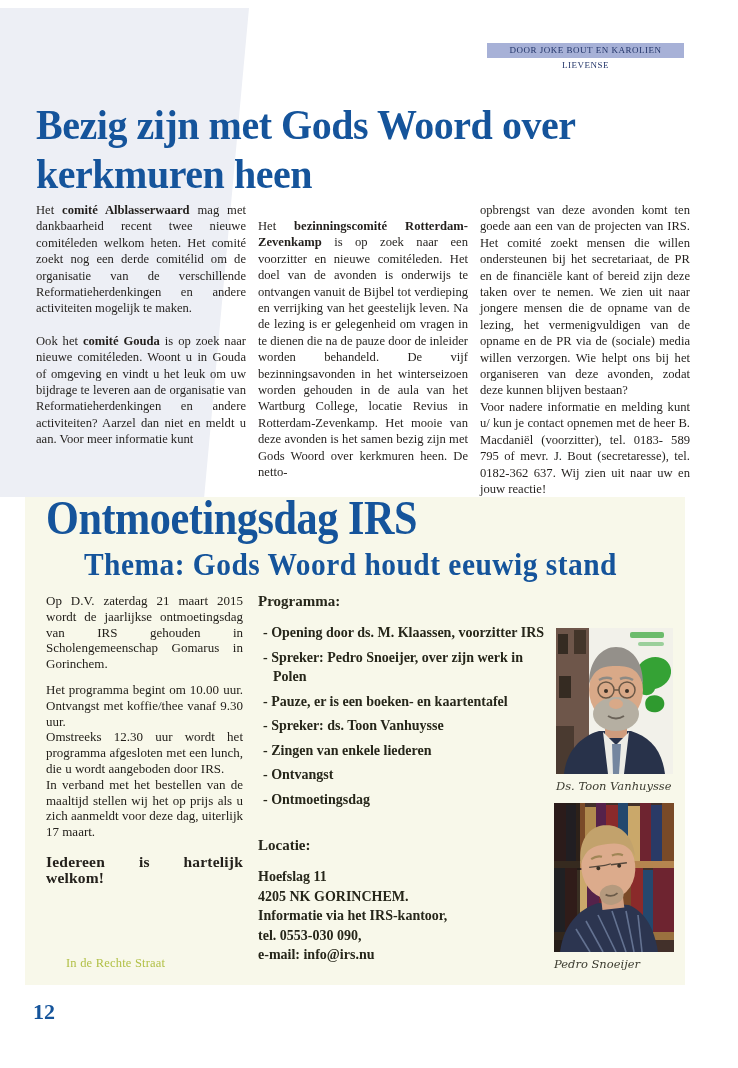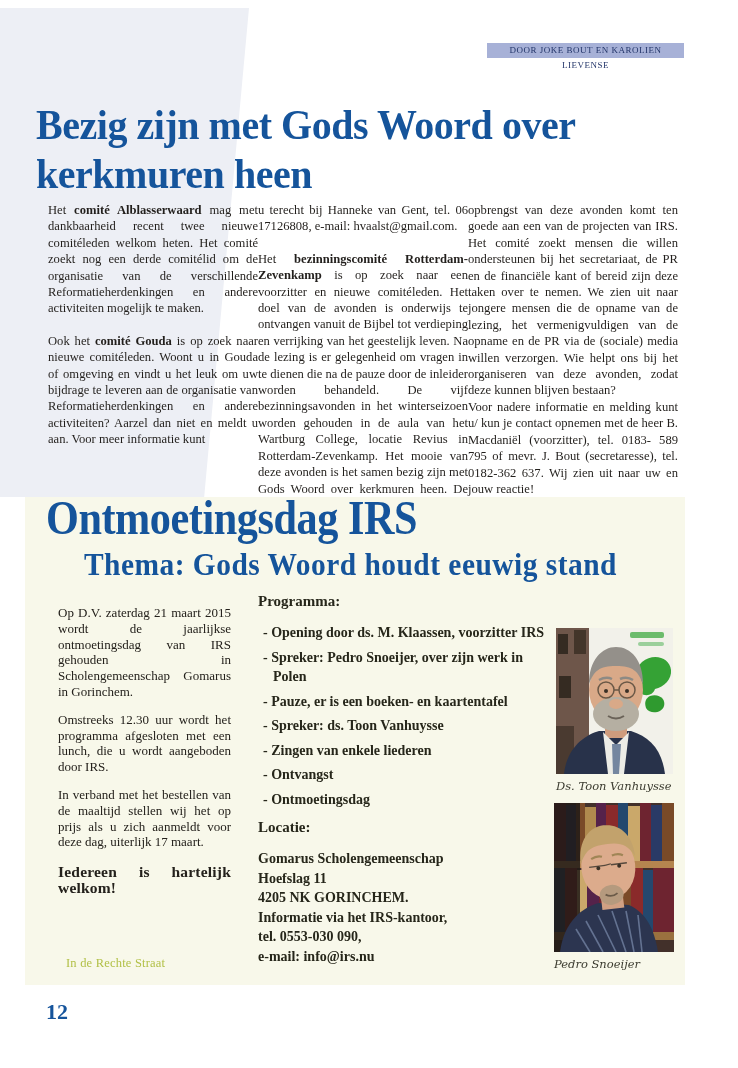--- a/index.html
+++ b/index.html
@@ -21,21 +21,21 @@
   }
   
   .article-title {
     position:absolute; left:36px; top:100px; width:700px; margin:0;
     font-size:43px; line-height:49px; font-weight:bold; color:#15549b;
     letter-spacing:-0.5px; transform:scaleX(0.93); transform-origin:left top;
   }
   
   .columns {
     position:absolute; left:36px; top:202px; width:654px;
-    display:flex; justify-content:center;
+    display:flex; justify-content:space-between;
   }
   .col { width:210px; font-size:12.6px; line-height:16.4px; text-align:justify; color:#221f1c; }
   .col p { margin:0; }
   .col p.gap { margin-top:16px; }
   .col b { font-weight:bold; }
 
   
   .event-panel { position:absolute; left:25px; top:497px; width:660px; height:488px; background:#f8f8ea; }
   .event-title {
     position:absolute; left:46px; top:492px; margin:0; width:520px;
@@ -44,46 +44,46 @@
   }
   .event-subtitle {
     position:absolute; left:84px; top:548px; margin:0; width:660px;
     font-size:31px; line-height:34px; font-weight:bold; color:#15549b;
     transform:scaleX(0.95); transform-origin:left top; letter-spacing:0.5px;
   }
   .event-left {
     position:absolute; left:46px; top:593px; width:197px;
     font-size:13px; line-height:15.8px; text-align:justify; color:#24211c;
   }
-  .event-left p { margin:12px; }
+  .event-left p { margin:0; }
   .event-left p.gap { margin-top:10px; }
   .welcome { font-weight:bold; font-size:15.5px; margin-top:14px !important; letter-spacing:0.2px; }
 
   .event-mid { position:absolute; left:258px; top:593px; width:296px; color:#26261a; }
   .program-heading, .location-heading { font-weight:bold; font-size:15px; margin:0 0 13px 0; }
-  .location-heading { margin-top:10px; }
+  .location-heading { margin-top:28px; }
   .program-item {
     font-weight:bold; font-size:14px; line-height:19.5px; margin:5px;
     padding-left:10px; text-indent:-10px;
   }
   .location-line { font-weight:bold; font-size:14px; line-height:19.5px; margin:0; }
 
   
   .photo-box { position:absolute; }
   .photo-frame { display:block; }
   .photo-caption {
     font-style:italic; font-size:11.5px; color:#3c3c30; margin-top:5px;
     font-family:"DejaVu Serif", serif;
   }
   #photo1 { left:556px; top:628px; }
   #photo2 { left:554px; top:803px; }
 
   
   .page-num {
-    position:absolute; left:46px; top:999px; font-size:22px; font-weight:bold; color:#15549b;
+    position:absolute; left:33px; top:999px; font-size:22px; font-weight:bold; color:#15549b;
   }
   .mag-title {
     position:absolute; left:66px; top:956px; font-size:12.5px; color:#b2c047; letter-spacing:0.2px;
   }
 </style>
 </head>
 <body>
 
 <div id="page">
 
@@ -92,52 +92,51 @@
   <div class="byline">DOOR JOKE BOUT EN KAROLIEN LIEVENSE</div>
 
   <h1 class="article-title">Bezig zijn met Gods Woord over kerkmuren heen</h1>
 
   <div class="columns">
     <div class="col">
       <p><span>Het </span><b>comité Alblasserwaard</b><span> mag met dankbaarheid recent twee nieuwe comitéleden welkom heten. Het comité zoekt nog een derde comitélid om de organisatie van de verschillende Reformatieherdenkingen en andere activiteiten mogelijk te maken.</span></p>
       <p class="gap"><span>Ook het </span><b>comité Gouda</b><span> is op zoek naar nieuwe comitéleden. Woont u in Gouda of omgeving en vindt u het leuk om uw bijdrage te leveren aan de organisatie van Reformatieherdenkingen en andere activiteiten? Aarzel dan niet en meldt u aan. Voor meer informatie kunt</span></p>
     </div>
     <div class="col">
-      <p>u terecht bij Hanneke van Gent, tel. 06 17126808, e-mail: hvaalst@gmail.com.</p>
       <p class="gap"><span>Het </span><b>bezinningscomité Rotterdam-Zevenkamp</b><span> is op zoek naar een voorzitter en nieuwe comitéleden. Het doel van de avonden is onderwijs te ontvangen vanuit de Bijbel tot verdieping en verrijking van het geestelijk leven. Na de lezing is er gelegenheid om vragen in te dienen die na de pauze door de inleider worden behandeld. De vijf bezinningsavonden in het winterseizoen worden gehouden in de aula van het Wartburg College, locatie Revius in Rotterdam-Zevenkamp. Het mooie van deze avonden is het samen bezig zijn met Gods Woord over kerkmuren heen. De netto-</span></p>
     </div>
     <div class="col">
       <p>opbrengst van deze avonden komt ten goede aan een van de projecten van IRS. Het comité zoekt mensen die willen ondersteunen bij het secretariaat, de PR en de financiële kant of bereid zijn deze taken over te nemen. We zien uit naar jongere mensen die de opname van de lezing, het vermenigvuldigen van de opname en de PR via de (sociale) media willen verzorgen. Wie helpt ons bij het organiseren van deze avonden, zodat deze kunnen blijven bestaan?</p>
       <p>Voor nadere informatie en melding kunt u/ kun je contact opnemen met de heer B. Macdaniël (voorzitter), tel. 0183- 589 795 of mevr. J. Bout (secretaresse), tel. 0182-362 637. Wij zien uit naar uw en jouw reactie!</p>
     </div>
   </div>
 
   <div class="event-panel"></div>
 
   <h2 class="event-title">Ontmoetingsdag IRS</h2>
   <h3 class="event-subtitle">Thema: Gods Woord houdt eeuwig stand</h3>
 
   <div class="event-left">
     <p>Op D.V. zaterdag 21 maart 2015 wordt de jaarlijkse ontmoetingsdag van IRS gehouden in Scholengemeenschap Gomarus in Gorinchem.</p>
+    <p class="gap">Het programma begint om 10.00 uur. Ontvangst met koffie/thee vanaf 9.30 uur.</p>
     <p>Omstreeks 12.30 uur wordt het programma afgesloten met een lunch, die u wordt aangeboden door IRS.</p>
     <p>In verband met het bestellen van de maaltijd stellen wij het op prijs als u zich aanmeldt voor deze dag, uiterlijk 17 maart.</p>
     <p class="gap welcome">Iedereen is hartelijk welkom!</p>
   </div>
 
   <div class="event-mid">
     <p class="program-heading">Programma:</p>
     <p class="program-item">- Opening door ds. M. Klaassen, voorzitter IRS</p>
     <p class="program-item">- Spreker: Pedro Snoeijer, over zijn werk in Polen</p>
     <p class="program-item">- Pauze, er is een boeken- en kaartentafel</p>
     <p class="program-item">- Spreker: ds. Toon Vanhuysse</p>
     <p class="program-item">- Zingen van enkele liederen</p>
     <p class="program-item">- Ontvangst</p>
     <p class="program-item">- Ontmoetingsdag</p>
     <p class="location-heading">Locatie:</p>
-    <p class="location-line">Gomarus Scholengemeenschap</p>
     <p class="location-line">Hoefslag 11</p>
     <p class="location-line">4205 NK  GORINCHEM.</p>
     <p class="location-line">Informatie via het IRS-kantoor,</p>
     <p class="location-line">tel. 0553-030 090,</p>
     <p class="location-line">e-mail: info@irs.nu</p>
   </div>
 
   <div class="photo-box" id="photo1">
     <svg class="photo-frame" width="117" height="146" viewBox="0 0 117 146">
       <rect width="117" height="146" fill="#efeee7"></rect>

